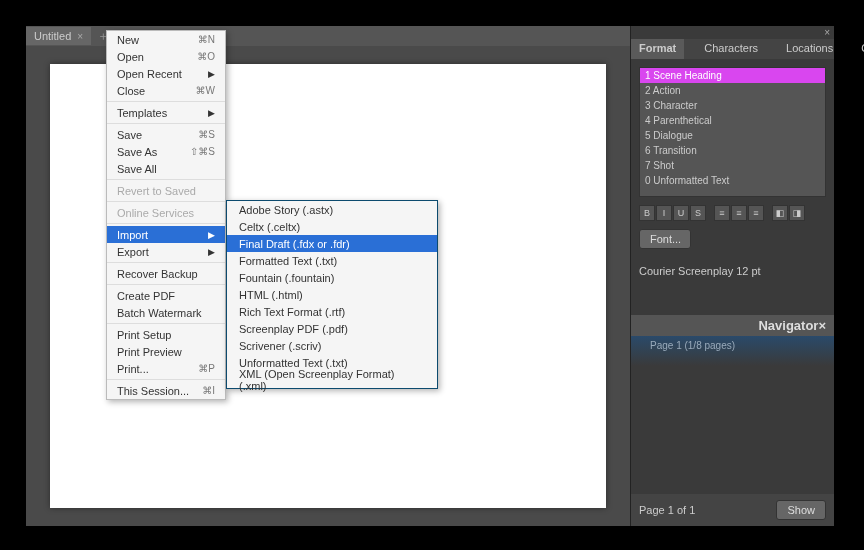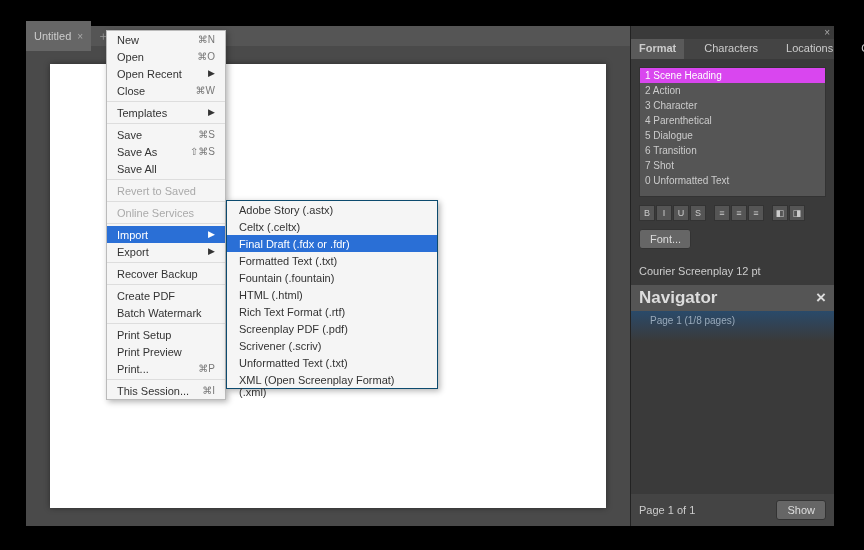--- a/index.html
+++ b/index.html
@@ -1,47 +1,47 @@
 <!DOCTYPE html>
 <html><head>
 <meta charset="utf-8">
 <style>
 * { margin: 0; padding: 0; box-sizing: border-box; font-family: "Lucida Grande", Arial, sans-serif; }
 body { background: #000; width: 864px; height: 550px; overflow: hidden; position: relative; }
 .app { position: absolute; left: 26px; top: 26px; width: 812px; height: 500px; display: flex; }
 .left-pane { width: 604px; height: 500px; background: #4a4a4a; position: relative; }
 .tab-bar { height: 20px; background: #555; display: flex; align-items: center; }
-.tab { background: #666; color: #ccc; font-size: 11px; padding: 2px 8px; height: 30px; display: flex; align-items: center; gap: 6px; }
+.tab { background: #666; color: #ccc; font-size: 11px; padding: 2px 8px; height: 18px; display: flex; align-items: center; gap: 6px; }
 .tab-close { color: #aaa; font-size: 10px; cursor: pointer; }
 .add-tab { color: #999; padding: 0 6px; font-size: 12px; }
 .doc-area { background: #4a4a4a; height: 480px; padding: 18px 24px; }
 .page { background: #fff; width: 100%; height: 100%; box-shadow: 0 0 6px rgba(0,0,0,.4); }
 .menu { position: absolute; left: 106px; top: 30px; width: 120px; background: #f5f5f5; border: 1px solid #bbb; box-shadow: 2px 2px 6px rgba(0,0,0,.3); font-size: 11px; }
-.menu-item { display: flex; justify-content: space-between; align-items: flex-start; padding: 3px 10px; color: #333; cursor: default; height: 17px; }
+.menu-item { display: flex; justify-content: space-between; align-items: center; padding: 3px 10px; color: #333; cursor: default; height: 17px; }
 .menu-item.disabled { color: #aaa; }
 .menu-item.highlighted { background: #2a6fd6; color: #fff; }
 .menu-sep { height: 1px; background: #ddd; margin: 2px 0; }
 .shortcut { font-size: 10px; color: #777; }
 .arrow { font-size: 9px; }
 .submenu { position: absolute; left: 226px; top: 200px; width: 212px; background: #f5f5f5; border: 1px solid #0c4a6e; box-shadow: 2px 2px 6px rgba(0,0,0,.3); font-size: 11px; }
 .submenu .menu-item { padding: 3px 12px; }
 .right-pane { width: 204px; background: #3a3a3a; border-left: 1px solid #222; display: flex; flex-direction: column; }
 .panel-close { text-align: right; color: #aaa; font-size: 10px; padding: 1px 4px; }
 .panel-tabs { display: flex; background: #444; height: 20px; font-size: 11px; gap: 12px; }
 .panel-tab { padding: 3px 8px; color: #ccc; cursor: pointer; }
 .panel-tab.active { background: #5a5a5a; font-weight: bold; }
 .format-list { margin: 8px; background: #555; border: 1px solid #333; height: 130px; overflow: hidden; }
 .format-row { font-size: 10px; color: #ccc; padding: 2px 5px; }
 .format-row.selected { background: #d946ef; color: #fff; }
 .toolbar { display: flex; gap: 2px; padding: 0 8px; }
 .toolbar-group { display: flex; gap: 1px; }
 .tb-btn { width: 16px; height: 16px; background: #555; border: 1px solid #333; color: #ccc; font-size: 9px; display: flex; align-items: center; justify-content: center; }
 .font-btn { margin: 8px; background: #666; border: 1px solid #333; color: #ddd; font-size: 11px; padding: 3px 10px; width: 52px; border-radius: 3px; }
 .font-label { margin: 8px 8px; color: #ccc; font-size: 11px; }
-.nav-header { background: #555; color: #ddd; font-size: 17px; font-weight: bold; padding: 3px 8px; display: flex; justify-content: space-between; }
+.nav-header { background: #555; color: #ddd; font-size: 13px; font-weight: bold; padding: 3px 8px; margin-top: 30px; display: flex; justify-content: flex-end; }
 .nav-body { flex: 1; background: linear-gradient(#2a4a6a, #3a3a3a 30px); }
 .nav-page { font-size: 10px; color: #9ab; padding: 4px 19px; }
 .nav-footer { display: flex; justify-content: space-between; align-items: center; padding: 6px 8px; background: #444; gap: 36px; }
 .page-info { color: #ccc; font-size: 11px; }
 .show-btn { background: #666; border: 1px solid #333; color: #ddd; font-size: 11px; padding: 3px 10px; border-radius: 3px; }
 </style>
 </head>
 <body>
 
 <div class="app">

